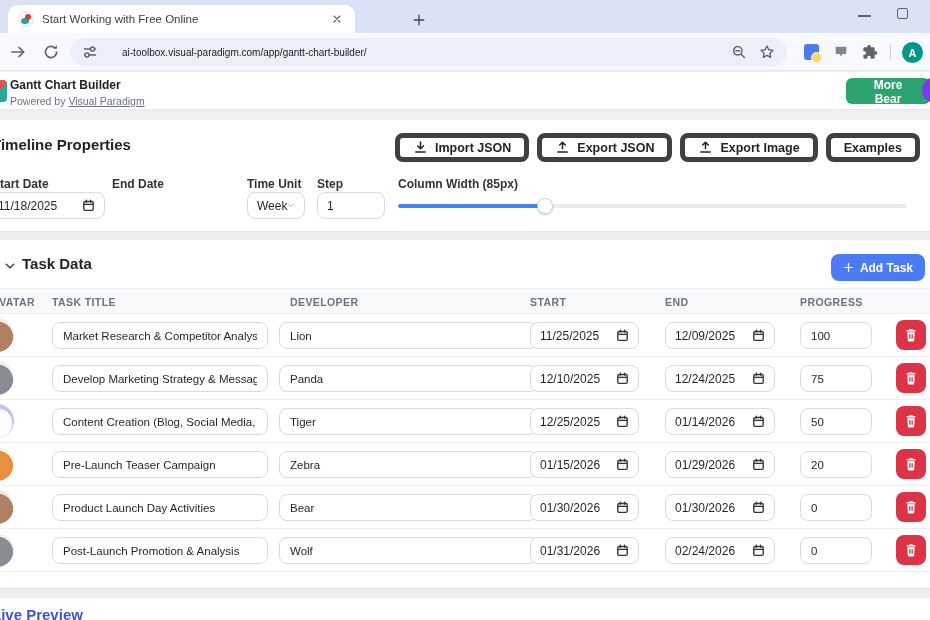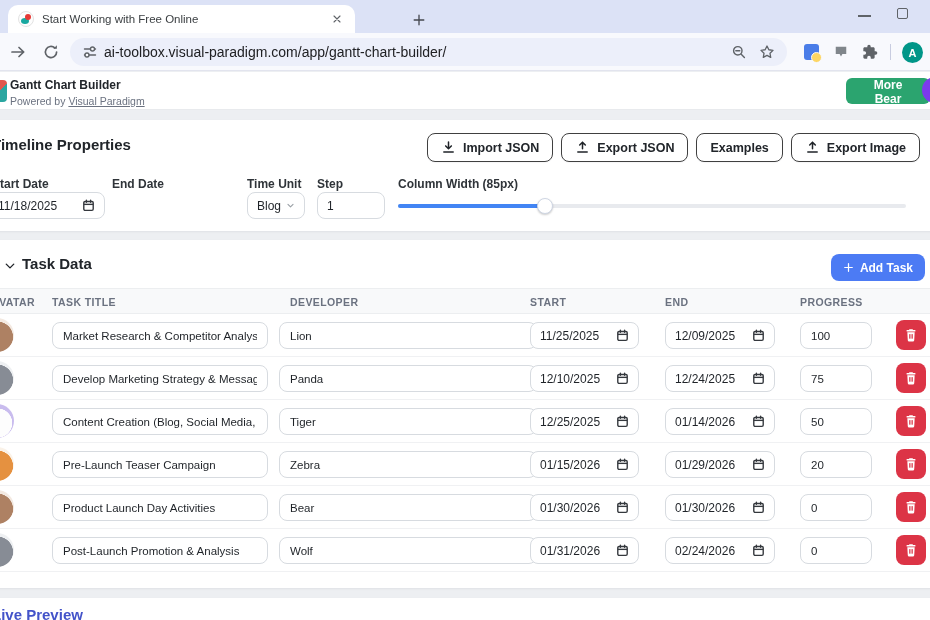--- a/index.html
+++ b/index.html
@@ -21,21 +21,21 @@
   .tab-close { margin-left:auto; width:16px; height:16px; display:flex; align-items:center; justify-content:center; border-radius:50%; }
   .newtab { position:absolute; left:407px; top:8px; width:24px; height:24px; display:flex; align-items:center; justify-content:center; border-radius:50%; }
   .win-min { position:absolute; left:858px; top:15px; width:13px; height:2px; background:#5f6368; }
   .win-max { position:absolute; left:897px; top:8px; width:11px; height:11px; border:1.6px solid #5f6368; border-radius:2px; }
   .toolbar { position:absolute; top:33px; left:0; right:0; height:38px; background:#f8f9fd; border-bottom:1px solid #e2e4ee; }
   .nav-ico { position:absolute; top:10px; width:18px; height:18px; }
   .omnibox {
     position:absolute; left:70px; top:5px; width:717px; height:28px; background:#eceffa;
     border-radius:14px; display:flex; align-items:center; padding:0 12px;
   }
-  .url { font-size:14px; color:#202124; margin-left:6px; white-space:nowrap; }
+  .url { font-size:10px; color:#202124; margin-left:24px; white-space:nowrap; }
   .omni-right { margin-left:auto; display:flex; align-items:center; gap:12px; }
   .ext-blue { position:absolute; left:804px; top:11px; width:15px; height:16px; background:#4a7de8; border-radius:3px; }
   .ext-blue::after { content:""; position:absolute; right:-3px; bottom:-3px; width:9px; height:9px; border-radius:50%; background:#fdd663; border:1px solid #f8f9fd; }
   .ext-flag { position:absolute; left:834px; top:12px; width:14px; height:14px; }
   .ext-puzzle { position:absolute; left:862px; top:11px; width:16px; height:16px; }
   .chrome-sep { position:absolute; left:890px; top:11px; width:1px; height:16px; background:#c8cce0; }
   .profile { position:absolute; left:902px; top:9px; width:21px; height:21px; border-radius:50%; background:#009688; color:#fff; font-size:11px; font-weight:bold; display:flex; align-items:center; justify-content:center; }
   
   .appbar { position:absolute; top:72px; left:0; right:0; height:38px; background:#fff; border-bottom:1px solid #e8eaed; }
   .applogo { position:absolute; left:-9px; top:8px; width:16px; height:22px; border-radius:4px; background:linear-gradient(135deg,#e2574c 50%,#2aa6a0 50%); }
@@ -47,21 +47,21 @@
   
   .page { position:absolute; top:110px; left:0; right:0; bottom:0; background:#edeff2; }
   .card { position:absolute; left:-10px; width:960px; background:#fff; box-shadow:0 1px 2px rgba(16,24,40,.06); }
   .card-tl { top:10px; height:111px; }
   .card-tasks { top:130px; height:348px; }
   .card-prev { top:488px; height:160px; }
   .sec-title { font-size:15px; font-weight:bold; color:#21252a; }
   
   .tl-title { position:absolute; left:2px; top:16px; }
   .tl-btns { position:absolute; right:30px; top:13px; display:flex; gap:8px; }
-  .wbtn { height:29px; display:flex; align-items:center; gap:7px; padding:8px 13px; background:#fff; border:1px solid #404040; border-radius:8px; font-size:12.5px; font-weight:600; color:#21252a; font-family:inherit; box-shadow:0 1px 1px rgba(16,24,40,.04); }
+  .wbtn { height:29px; display:flex; align-items:center; gap:7px; padding:8px 13px; background:#fff; border:5px solid #404040; border-radius:8px; font-size:12.5px; font-weight:600; color:#21252a; font-family:inherit; box-shadow:0 1px 1px rgba(16,24,40,.04); }
   .flabel { position:absolute; top:57px; font-size:12px; font-weight:bold; color:#2f3439; }
   .finput { position:absolute; top:72px; height:27px; border:1px solid #d7dbe0; border-radius:8px; background:#fff; display:flex; align-items:center; padding:0 9px; }
   .flat { border:none; outline:none; background:transparent; font-size:12px; color:#1f2328; font-family:inherit; width:70px; padding:0; }
   .dinput { justify-content:space-between; }
   .sel { justify-content:space-between; }
   .sel span { font-size:12px; color:#1f2328; }
   .slider-wrap { position:absolute; left:408px; top:72px; width:508px; height:27px; }
   .track { position:absolute; top:12px; left:0; right:0; height:4px; border-radius:2px; background:#e8eaee; }
   .fill { position:absolute; top:12px; left:0; height:4px; border-radius:2px; background:#4285f4; }
   .thumb { position:absolute; right:-8px; top:-6px; width:16px; height:16px; border-radius:50%; background:#fff; border:1px solid #cfd6e4; box-shadow:0 1px 2px rgba(0,0,0,.2); }
@@ -168,46 +168,46 @@
           </svg>
         <span>Import JSON</span>
       </button>
       <button class="wbtn">
         <svg width="15" height="15" viewBox="0 0 16 16">
             <path d="M8 9.3V2.3M5 5.3l3-3 3 3M3 12.8h10" stroke="#1f2328" stroke-width="1.6" fill="none" stroke-linecap="round" stroke-linejoin="round"></path>
           </svg>
         <span>Export JSON</span>
       </button>
       <button class="wbtn">
-        <span>Examples</span>
-      </button>
-      <button class="wbtn">
         <svg width="15" height="15" viewBox="0 0 16 16">
             <path d="M8 9.3V2.3M5 5.3l3-3 3 3M3 12.8h10" stroke="#1f2328" stroke-width="1.6" fill="none" stroke-linecap="round" stroke-linejoin="round"></path>
           </svg>
         <span>Export Image</span>
+      </button>
+      <button class="wbtn">
+        <span>Examples</span>
       </button>
     </div>
 
     <div class="flabel" style="left:2px">Start Date</div>
     <div class="flabel" style="left:122px">End Date</div>
     <div class="flabel" style="left:257px">Time Unit</div>
     <div class="flabel" style="left:327px">Step</div>
     <div class="flabel" style="left:408px">Column Width (85px)</div>
 
     <div class="finput dinput" style="left:-2px;width:117px">
       <input class="flat" value="11/18/2025" style="">
       <svg width="13" height="13" viewBox="0 0 16 16">
           <rect x="2.2" y="3" width="11.6" height="11" rx="1.6" fill="none" stroke="#34383d" stroke-width="1.7"></rect>
           <path d="M2.2 6.6h11.6" stroke="#34383d" stroke-width="1.7"></path>
           <path d="M5.4 1.4v2.6M10.6 1.4v2.6" stroke="#34383d" stroke-width="1.7" stroke-linecap="round"></path>
         </svg>
     </div>
     <div class="finput sel" style="left:257px;width:58px">
-      <span>Blog</span>
+      <span>Week</span>
       <svg width="9" height="9" viewBox="0 0 16 16">
           <path d="M3.5 6l4.5 4.5L12.5 6" stroke="#9aa0a6" stroke-width="2" fill="none" stroke-linecap="round" stroke-linejoin="round"></path>
         </svg>
     </div>
     <div class="finput" style="left:327px;width:68px">
       <input class="flat" style="width: 40px;" value="1">
     </div>
 
     <div class="slider-wrap">
       <div class="track"></div>

